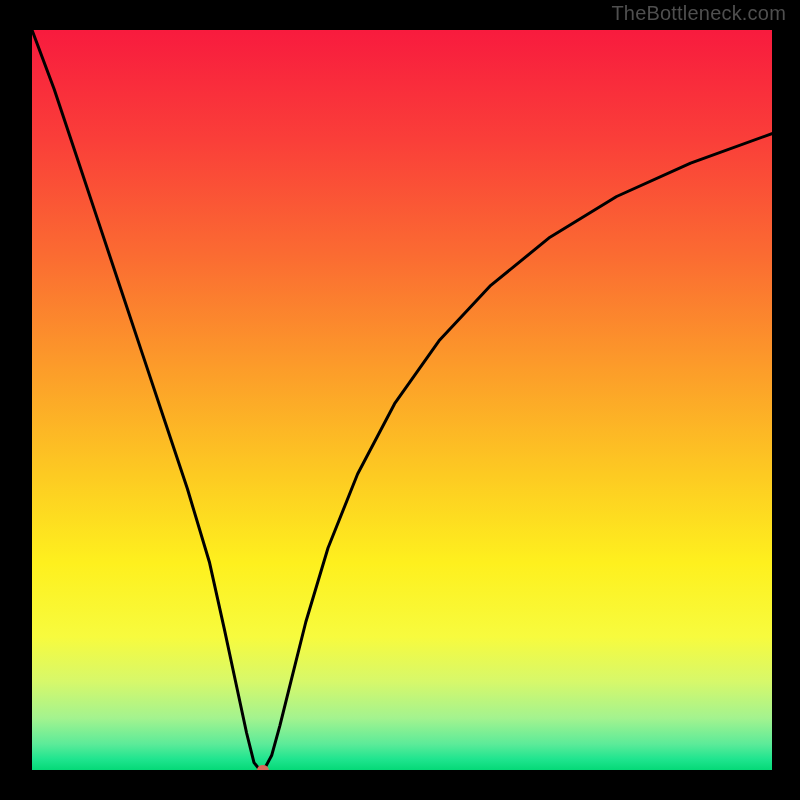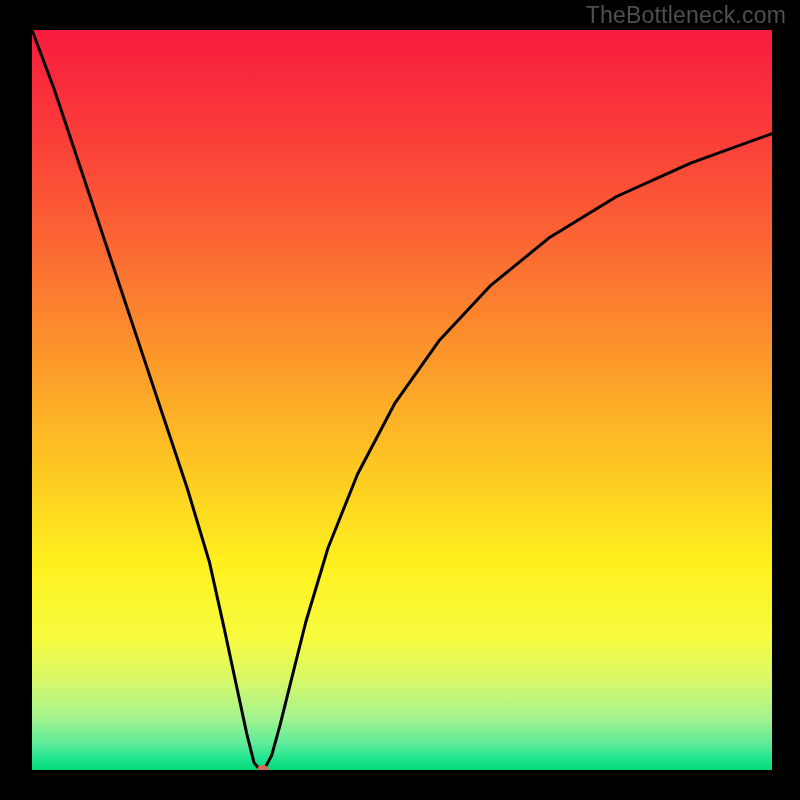--- a/index.html
+++ b/index.html
@@ -17,21 +17,21 @@
     left: 0;
     width: 800px;
     height: 800px;
     background: #000;
   }
   .watermark {
     position: absolute;
     top: 2px;
     right: 14px;
     color: #4f4f4f;
-    font-size: 23px;
+    font-size: 20px;
     font-weight: 500;
     letter-spacing: 0.2px;
     user-select: none;
     margin-left: 27px;
   }
   .plot-wrap {
     position: absolute;
     left: 32px;
     top: 30px;
     width: 740px;

